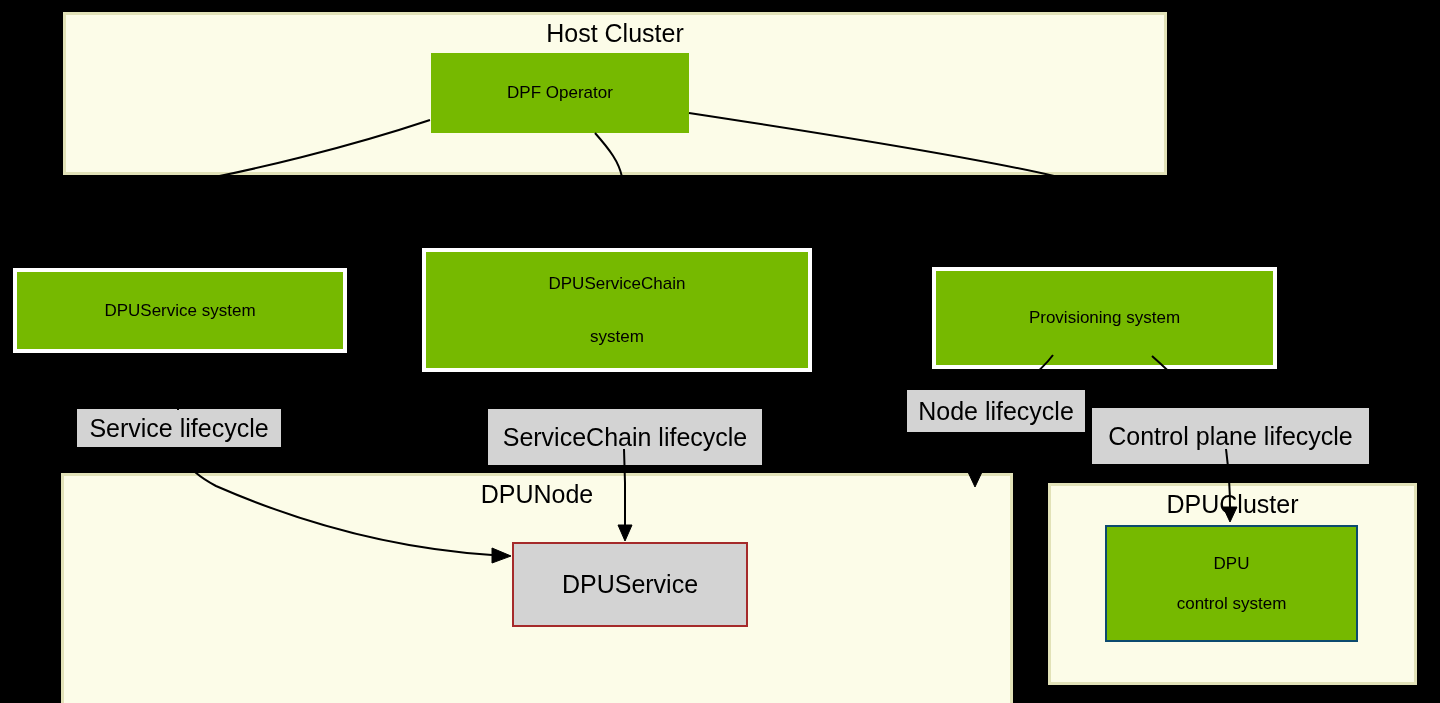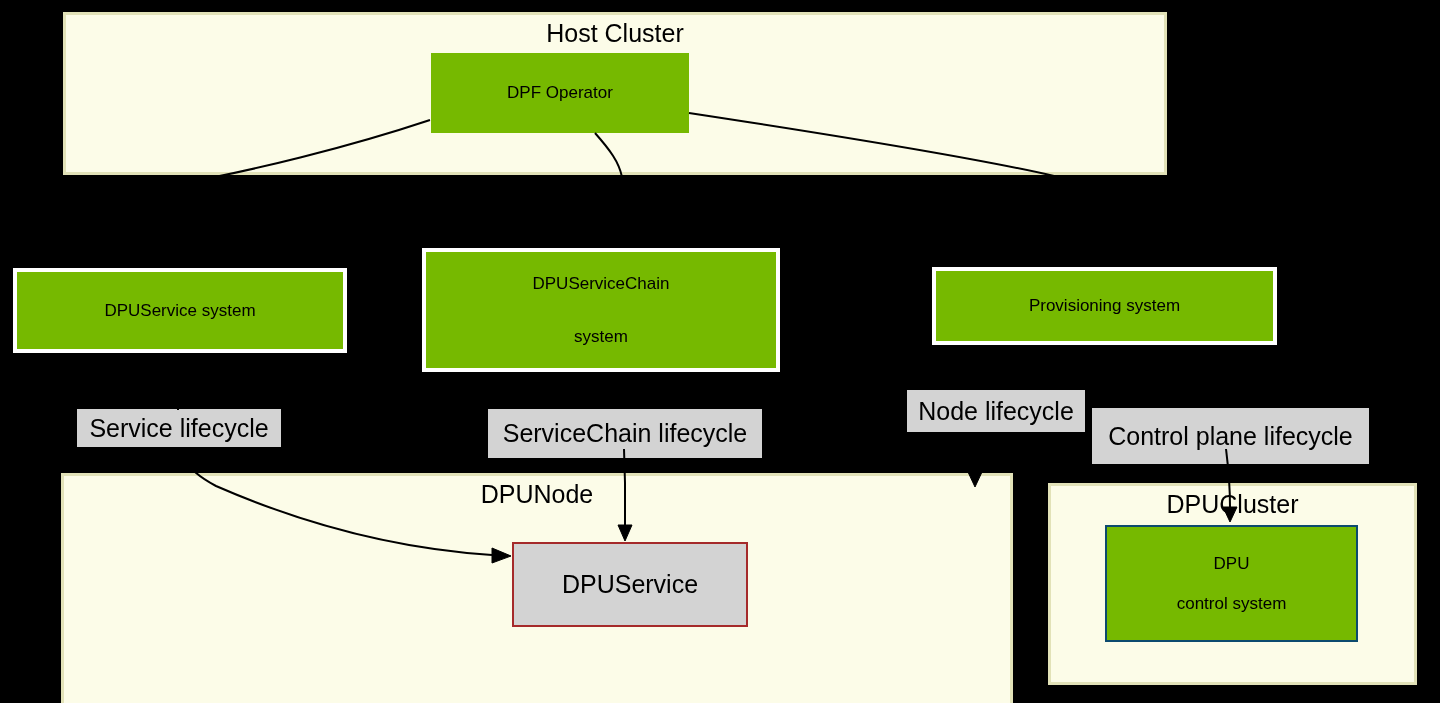--- a/index.html
+++ b/index.html
@@ -77,43 +77,43 @@
   </div>
 
   <div class="gnode noborder" style="left:431px;top:53px;width:258px;height:80px;">
     <span>DPF Operator</span>
   </div>
 
   <div class="gnode" style="left:13px;top:268px;width:334px;height:85px;">
     <span>DPUService system</span>
   </div>
 
-  <div class="gnode" style="left:422px;top:248px;width:358px;height:124px;gap:13px;">
+  <div class="gnode" style="left:422px;top:248px;width:390px;height:124px;gap:13px;">
     <span>DPUServiceChain</span>
     <span>system</span>
   </div>
 
-  <div class="gnode" style="left:932px;top:267px;width:345px;height:78px;">
+  <div class="gnode" style="left:932px;top:267px;width:345px;height:102px;">
     <span>Provisioning system</span>
   </div>
 
   <div class="graynode" style="left:512px;top:542px;width:236px;height:85px;">
     <span>DPUService</span>
   </div>
 
   <div class="gnode softborder" style="left:1105px;top:525px;width:253px;height:117px;">
     <span>DPU</span>
     <span>control system</span>
   </div>
 
   <div class="edge-label" style="left:77px;top:409px;width:204px;height:38px;">
     <span>Service lifecycle</span>
   </div>
 
-  <div class="edge-label" style="left:488px;top:409px;width:274px;height:49px;">
+  <div class="edge-label" style="left:488px;top:409px;width:274px;height:56px;">
     <span>ServiceChain lifecycle</span>
   </div>
 
   <div class="edge-label" style="left:907px;top:390px;width:178px;height:42px;">
     <span>Node lifecycle</span>
   </div>
 
   <div class="edge-label" style="left:1092px;top:408px;width:277px;height:56px;">
     <span>Control plane lifecycle</span>
   </div>

